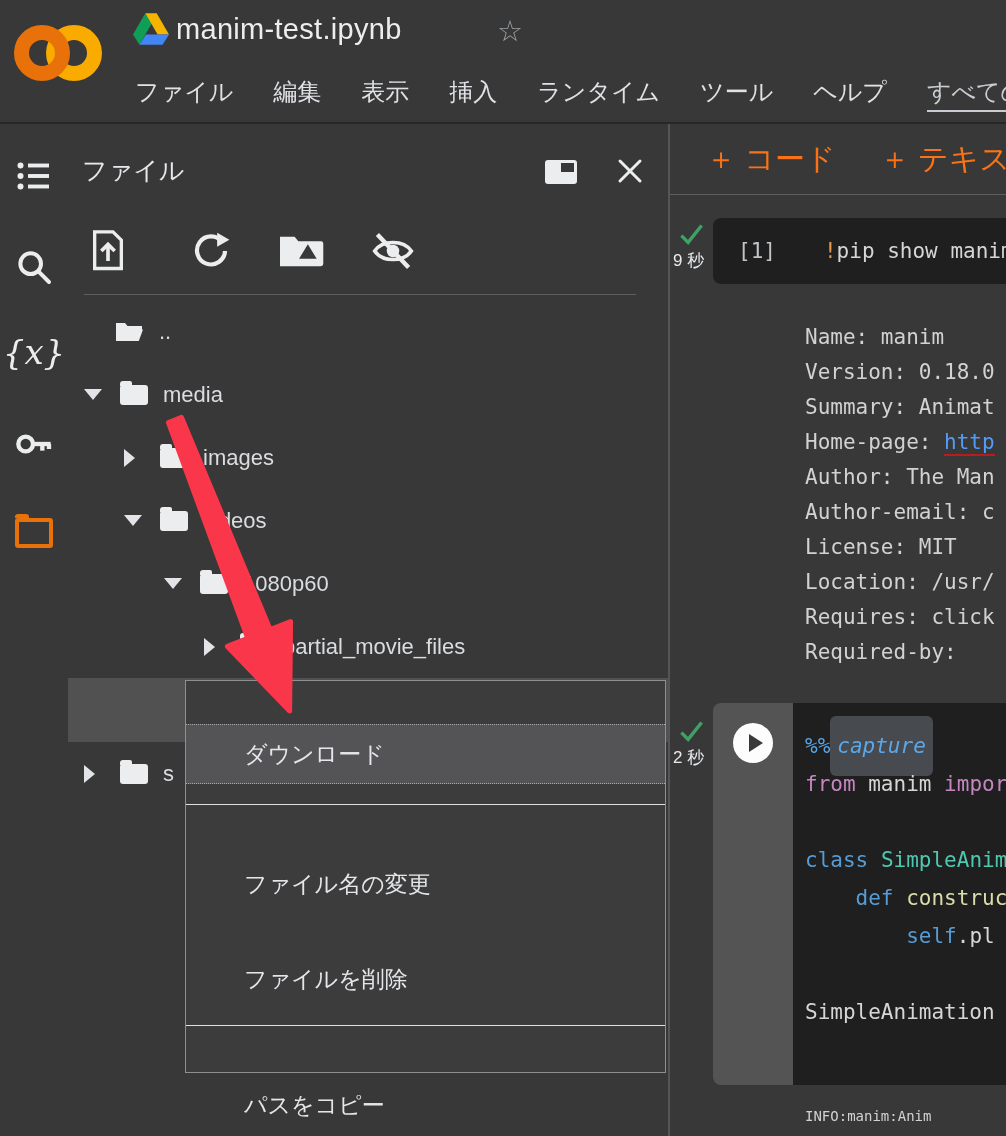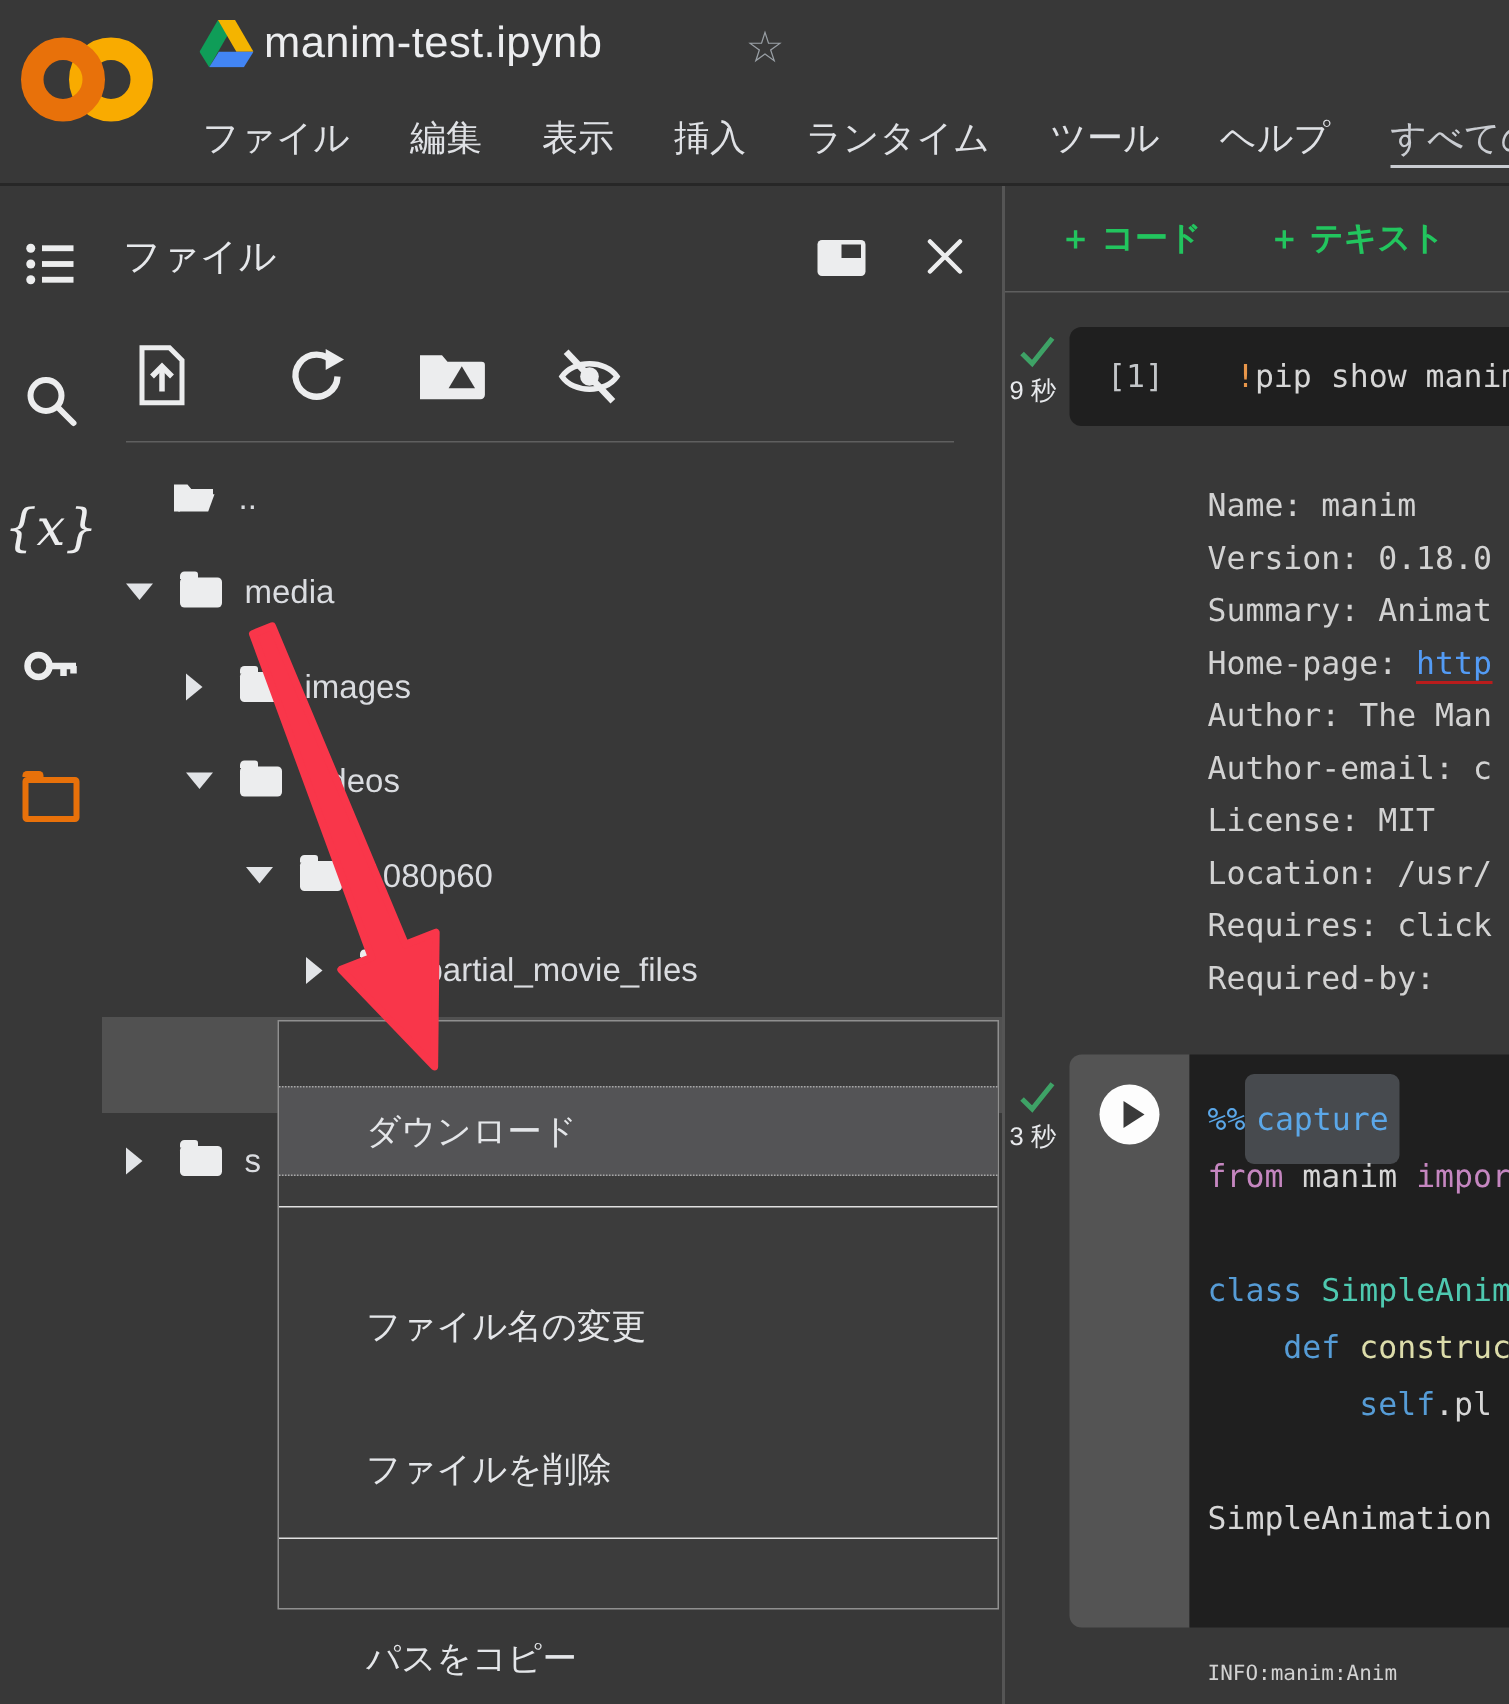--- a/index.html
+++ b/index.html
@@ -54,21 +54,21 @@
   .menu-item{height:60px;display:flex;align-items:center;padding-left:58px;font-size:23px;color:#E4E6E9;margin-top:35px;}
   .menu-item.highlight{background:#545456;border-top:1px dotted #A8A8A8;border-bottom:1px dotted #A8A8A8;height:58px;}
 
   
   .vdivider{position:absolute;left:668px;top:124px;bottom:0;width:2px;background:#555;}
 
   
   .notebook{position:absolute;left:670px;top:124px;bottom:0;width:336px;background:#383838;}
   .nb-toolbar{position:absolute;left:0;top:0;width:100%;height:71px;border-bottom:1px solid #5E5E5E;
               display:flex;align-items:center;gap:44px;padding-left:36px;box-sizing:border-box;}
-  .nb-btn{font-size:22px;color:#22c55e;white-space:nowrap;font-weight:bold;}
+  .nb-btn{font-size:30px;color:#f97316;white-space:nowrap;}
 
   .mono{font-family:"DejaVu Sans Mono",monospace;}
 
   .cell1{position:absolute;left:0;top:94px;width:336px;height:66px;}
   .cell2{position:absolute;left:0;top:579px;width:336px;height:382px;}
   .gutter{position:absolute;left:0;top:0;width:29px;height:100%;}
   .exec-badge{position:absolute;}
   .dur{font-size:17px;color:#E8EAED;position:absolute;white-space:nowrap;}
   .code-block1{position:absolute;left:43px;top:0;right:0;height:66px;background:#1F1F1F;border-radius:8px 0 0 8px;
                display:flex;align-items:center;}
@@ -81,21 +81,21 @@
   .playstrip{position:absolute;left:43px;top:0;width:80px;height:100%;background:#545454;border-radius:8px 0 0 8px;}
   .playbtn{position:absolute;left:20px;top:20px;width:40px;height:40px;border-radius:50%;background:#FDFDFD;}
   .playbtn::after{content:"";position:absolute;left:16px;top:11px;border-top:9px solid transparent;
                   border-bottom:9px solid transparent;border-left:14px solid #3A3A3A;}
   .code-block2{position:absolute;left:123px;top:0;right:0;height:100%;background:#1F1F1F;
                padding:24px 0 0 12px;box-sizing:border-box;font-size:21px;}
   .code-line{height:38px;line-height:38px;white-space:pre;}
   .tok-bang{color:#E8964A;} .tok-plain{color:#D6D6D6;} .tok-kw{color:#C586C0;}
   .tok-kw2{color:#569CD6;} .tok-cls{color:#4EC9B0;} .tok-fn{color:#DCDCAA;}
   .tok-magic{color:#5BA7E8;}
-  .tok-magic-box{color:#5BA7E8;background:#474A4E;border-radius:6px;padding:18px 7px;}
+  .tok-magic-box{color:#5BA7E8;background:#474A4E;border-radius:6px;padding:18px 7px;font-style:italic;}
 
   .output2{position:absolute;left:135px;top:975px;font-size:14px;line-height:35px;color:#D2D2D2;white-space:pre;}
 
   .arrow-overlay{position:absolute;left:0;top:0;z-index:40;pointer-events:none;}
 </style>
 </head>
 <body>
 
 <div class="screen">
 
@@ -273,21 +273,21 @@
 
     <div class="output1 mono" id="output1"><div class="out-line">Name: manim</div><div class="out-line">Version: 0.18.0</div><div class="out-line">Summary: Animat</div><div class="out-line">Home-page: <span class="out-link">http</span></div><div class="out-line">Author: The Man</div><div class="out-line">Author-email: c</div><div class="out-line">License: MIT</div><div class="out-line">Location: /usr/</div><div class="out-line">Requires: click</div><div class="out-line">Required-by:</div></div>
 
     <div class="cell2">
       <div class="gutter">
         <span class="exec-badge" style="left:8px;top:16px;">
           <svg width="27" height="25" viewBox="0 0 24 22">
               <polyline points="3,12 9,18 21,3" fill="none" stroke="#3EA266" stroke-width="3"></polyline>
             </svg>
         </span>
-        <span class="dur" style="left:3px;top:43px;">3 秒</span>
+        <span class="dur" style="left:3px;top:43px;">2 秒</span>
       </div>
       <div class="playstrip">
         <div class="playbtn"></div>
       </div>
       <div class="code-block2 mono" id="cell2-code">
           <div class="code-line"><span class="tok-magic">%%</span><span class="tok-magic-box">capture</span></div>
           <div class="code-line"><span class="tok-kw">from</span><span class="tok-plain"> manim </span><span class="tok-kw">import</span></div>
           <div class="code-line">&nbsp;</div>
           <div class="code-line"><span class="tok-kw2">class</span><span class="tok-plain"> </span><span class="tok-cls">SimpleAnimation</span></div>
           <div class="code-line"><span class="tok-plain">    </span><span class="tok-kw2">def</span><span class="tok-plain"> </span><span class="tok-fn">construct</span></div>

